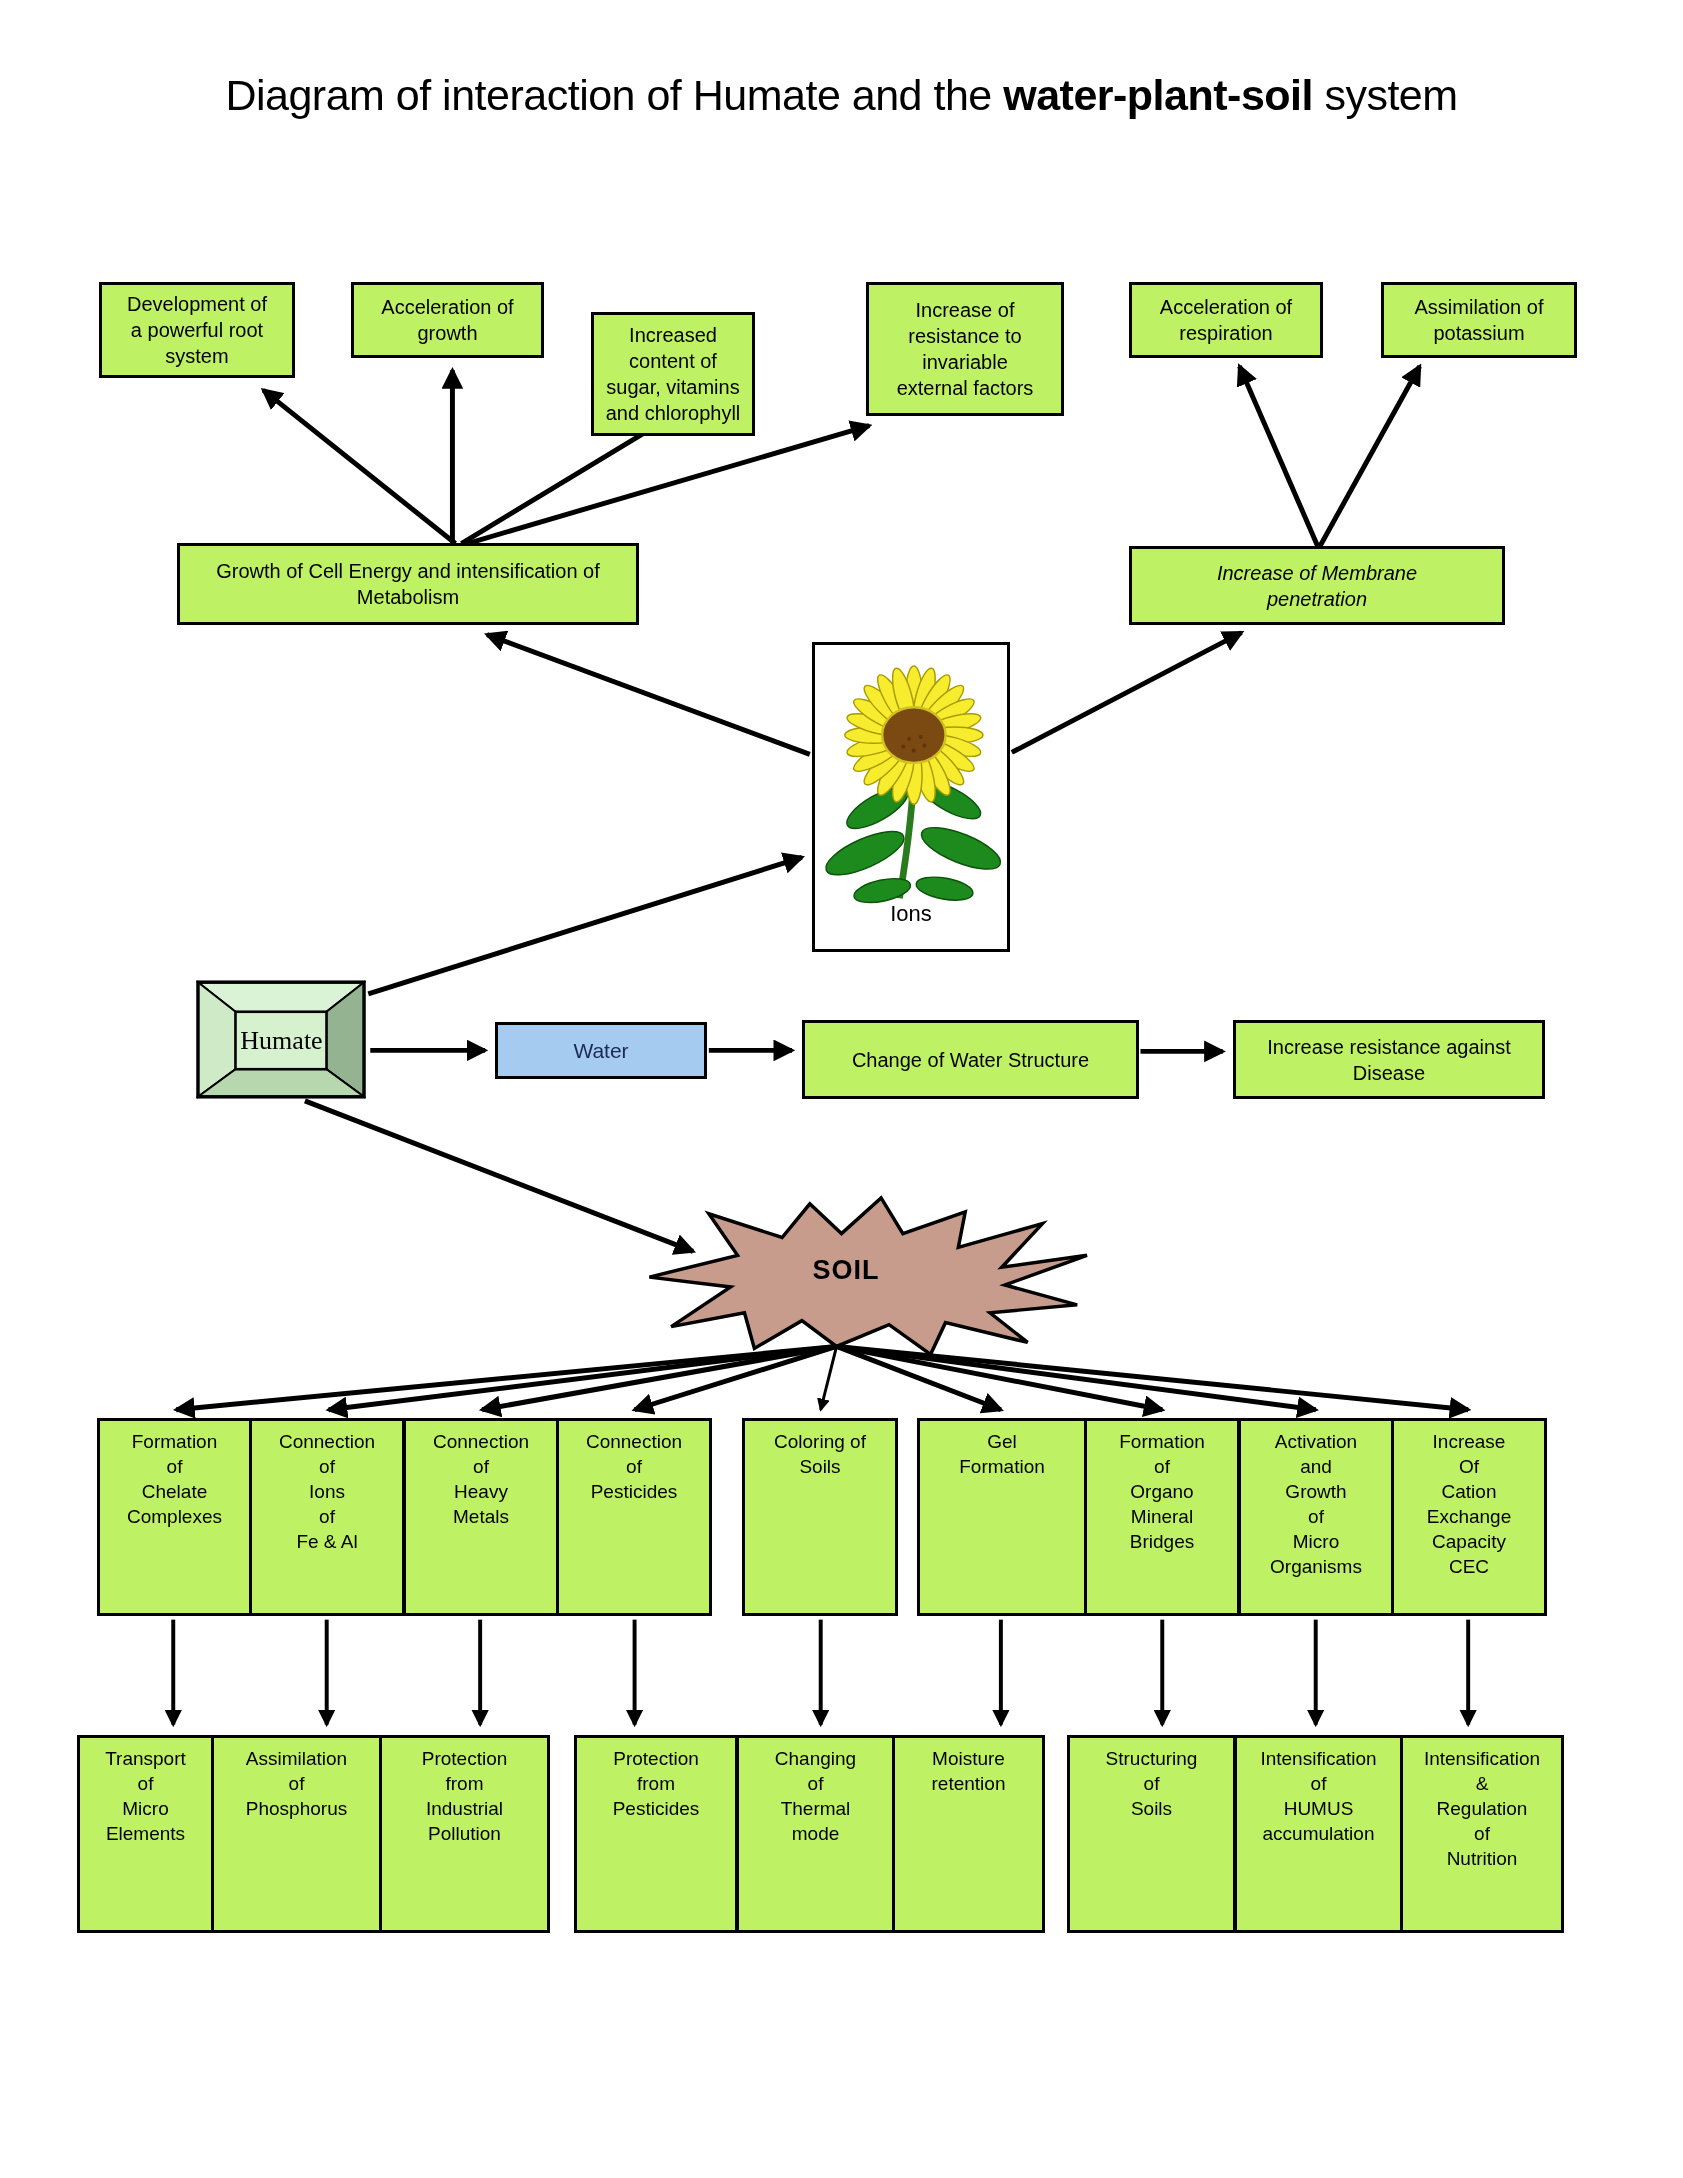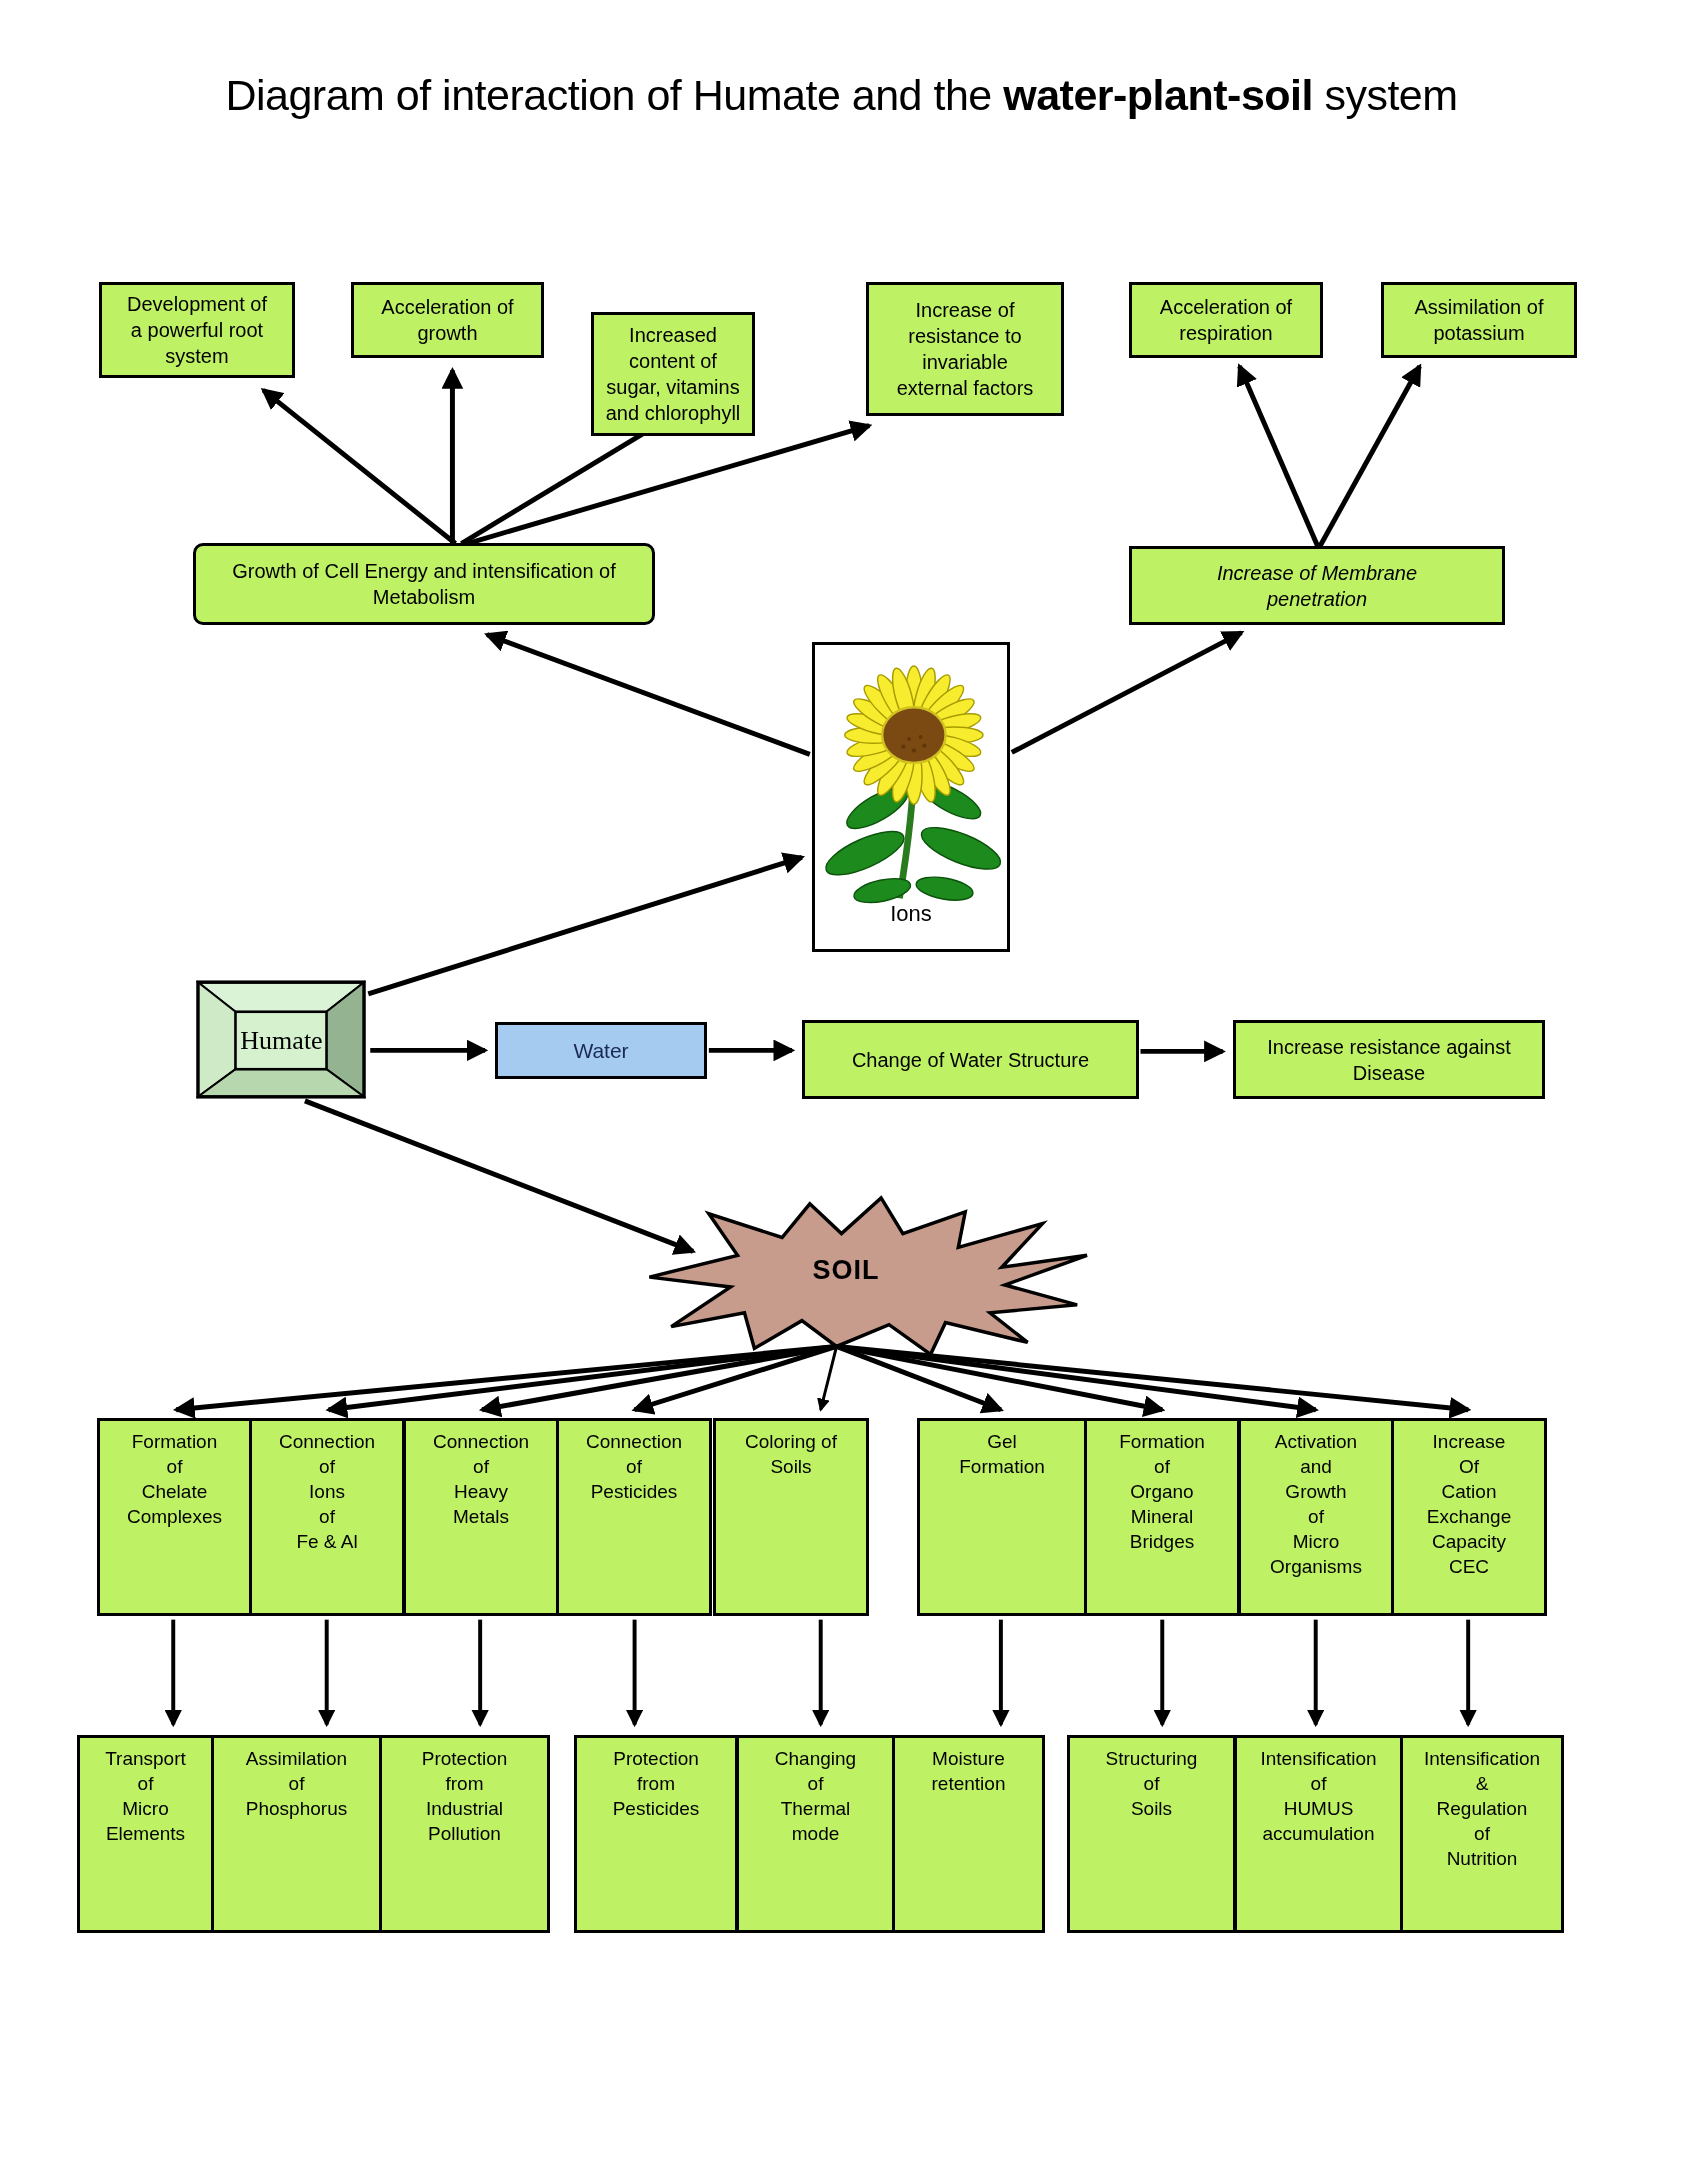--- a/index.html
+++ b/index.html
@@ -113,21 +113,21 @@
     </div>
   <div class="box" style="left:1129px;top:282px;width:194px;height:76px;">
       <span>Acceleration of
 respiration</span>
     </div>
   <div class="box" style="left:1381px;top:282px;width:196px;height:76px;">
       <span>Assimilation of
 potassium</span>
     </div>
 
-  <div class="box" style="left:193px;top:543px;width:462px;height:82px;border-radius:10px;">
+  <div class="box" style="left:177px;top:543px;width:462px;height:82px;">
       <span>Growth of Cell Energy and intensification of
 Metabolism</span>
     </div>
   <div class="box" style="left:1129px;top:546px;width:376px;height:79px;font-style:italic;">
       <span>Increase of Membrane
 penetration</span>
     </div>
 
   <div class="plantbox">
     <svg viewBox="0 0 200 313" width="192" height="304">
@@ -224,21 +224,21 @@
       <span>Connection
 of
 Heavy
 Metals</span>
     </div>
   <div class="box cell" style="left:556px;top:1418px;width:156px;height:198px;">
       <span>Connection
 of
 Pesticides</span>
     </div>
-  <div class="box cell" style="left:713px;top:1418px;width:156px;height:198px;">
+  <div class="box cell" style="left:742px;top:1418px;width:156px;height:198px;">
       <span>Coloring of
 Soils</span>
     </div>
   <div class="box cell" style="left:917px;top:1418px;width:170px;height:198px;">
       <span>Gel
 Formation</span>
     </div>
   <div class="box cell" style="left:1084px;top:1418px;width:156px;height:198px;">
       <span>Formation
 of

